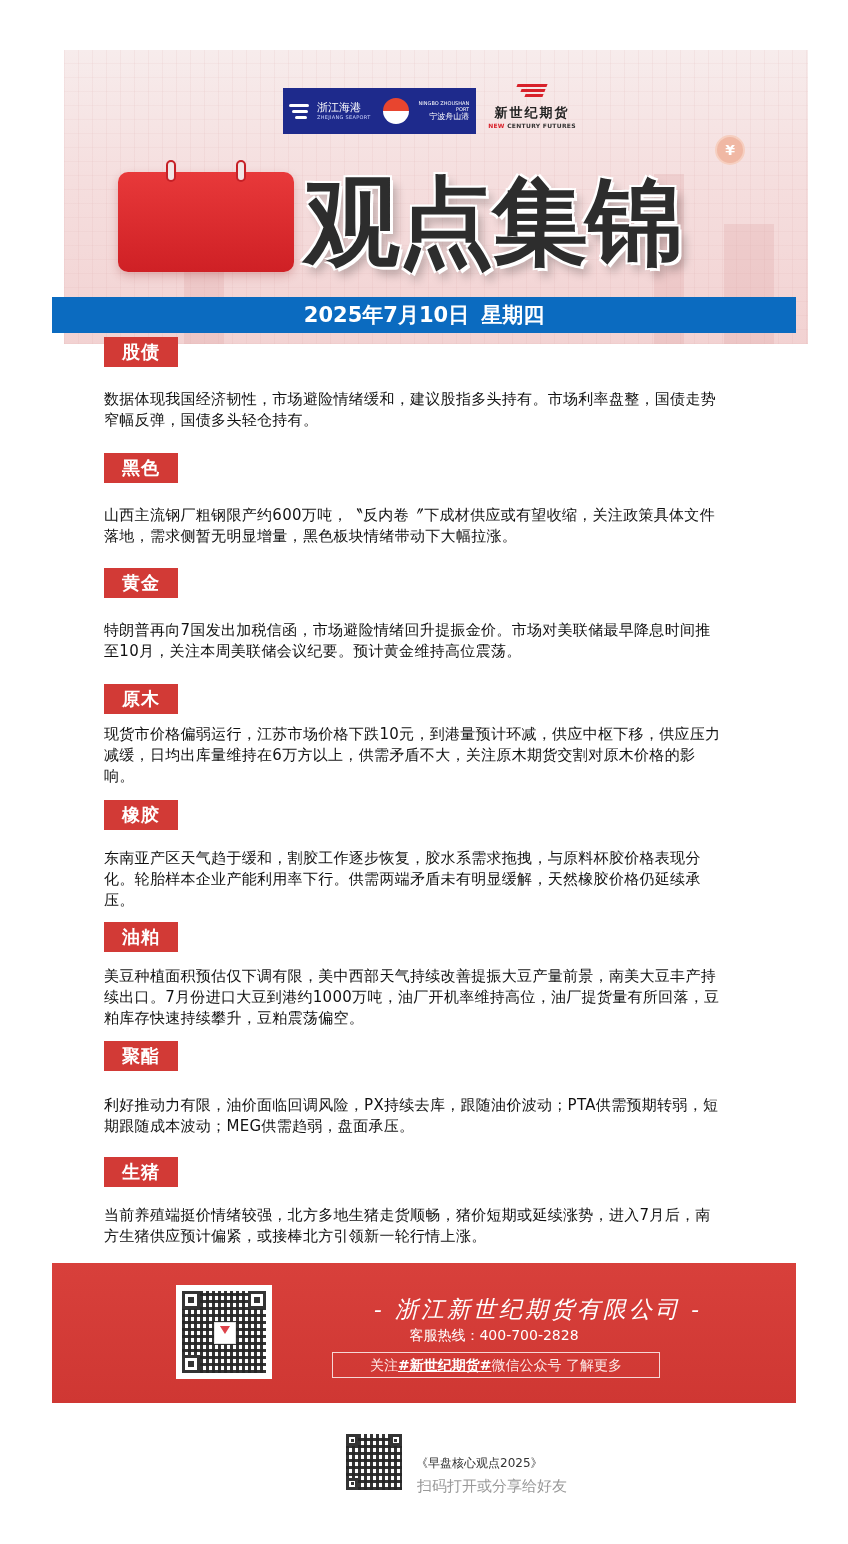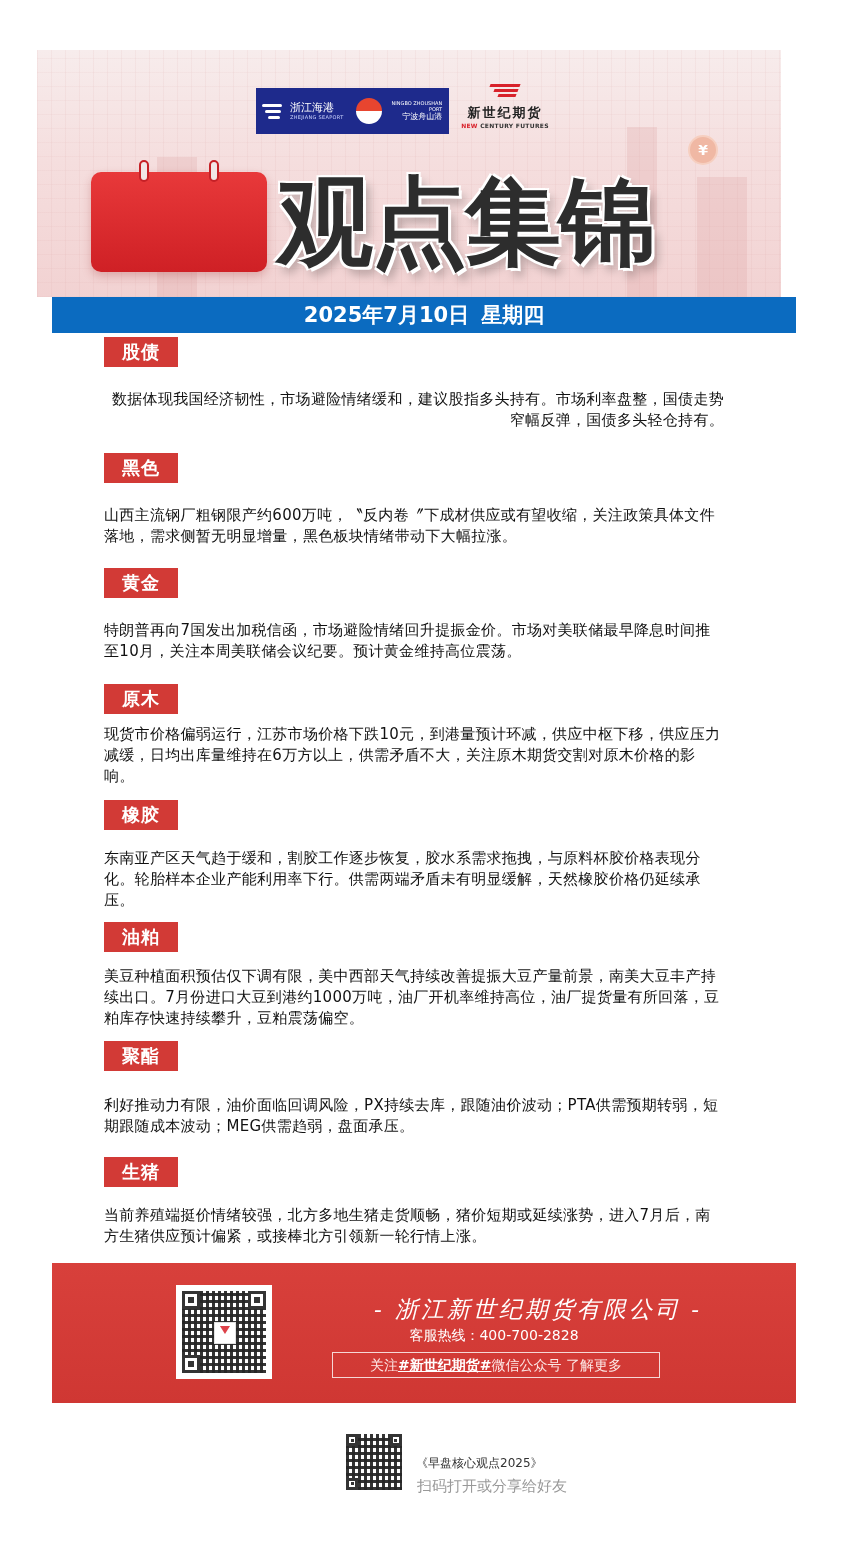--- a/index.html
+++ b/index.html
@@ -1,19 +1,19 @@
 <!DOCTYPE html>
 <html><head>
 <meta charset="utf-8">
 <style>
   html, body { margin: 0; padding: 0; background: #ffffff; }
   body { width: 848px; height: 1544px; position: relative; overflow: hidden;
          font-family: "DejaVu Sans", "Liberation Sans", sans-serif; color: #1a1a1a; }
 
-  .banner { position: absolute; left: 37px; top: 50px; width: 744px; height: 247px;
+  .banner { position: absolute; left: 64px; top: 50px; width: 744px; height: 294px;
     background: linear-gradient(180deg, #f7ecec 0%, #f5dede 45%, #f2d2d2 100%);
     overflow: hidden; }
   .banner .skyline { position: absolute; bottom: 0; background: rgba(220,160,160,0.25); }
   .banner .grid { position: absolute; left: 0; top: 0; right: 0; bottom: 0;
     background-image: repeating-linear-gradient(90deg, rgba(210,150,150,0.10) 0 1px, transparent 1px 14px),
                       repeating-linear-gradient(0deg, rgba(210,150,150,0.08) 0 1px, transparent 1px 14px); }
 
   .logo-box { position: absolute; left: 219px; top: 38px; width: 193px; height: 46px;
     background: #1e2a8c; display: flex; align-items: center; gap: 6px; padding: 0 6px; box-sizing: border-box; }
   .logo-box .wave { width: 22px; height: 20px; position: relative; }
@@ -130,21 +130,21 @@
 
   <div class="big-title">观点集锦</div>
 </div>
 
 <div class="date-bar">
   <span>2025年7月10日</span><span>星期四</span>
 </div>
 
 <div class="section" style="top:337px;">
   <div class="tag">股债</div>
-  <p class="body-text" style="margin-top:22px;text-align:right;">数据体现我国经济韧性，市场避险情绪缓和，建议股指多头持有。市场利率盘整，国债走势窄幅反弹，国债多头轻仓持有。</p>
+  <p class="body-text" style="margin-top:22px;">数据体现我国经济韧性，市场避险情绪缓和，建议股指多头持有。市场利率盘整，国债走势窄幅反弹，国债多头轻仓持有。</p>
 </div>
 
 <div class="section" style="top:453px;">
   <div class="tag">黑色</div>
   <p class="body-text" style="margin-top:22px;">山西主流钢厂粗钢限产约600万吨，〝反内卷〞下成材供应或有望收缩，关注政策具体文件落地，需求侧暂无明显增量，黑色板块情绪带动下大幅拉涨。</p>
 </div>
 
 <div class="section" style="top:568px;">
   <div class="tag">黄金</div>
   <p class="body-text" style="margin-top:22px;">特朗普再向7国发出加税信函，市场避险情绪回升提振金价。市场对美联储最早降息时间推至10月，关注本周美联储会议纪要。预计黄金维持高位震荡。</p>

